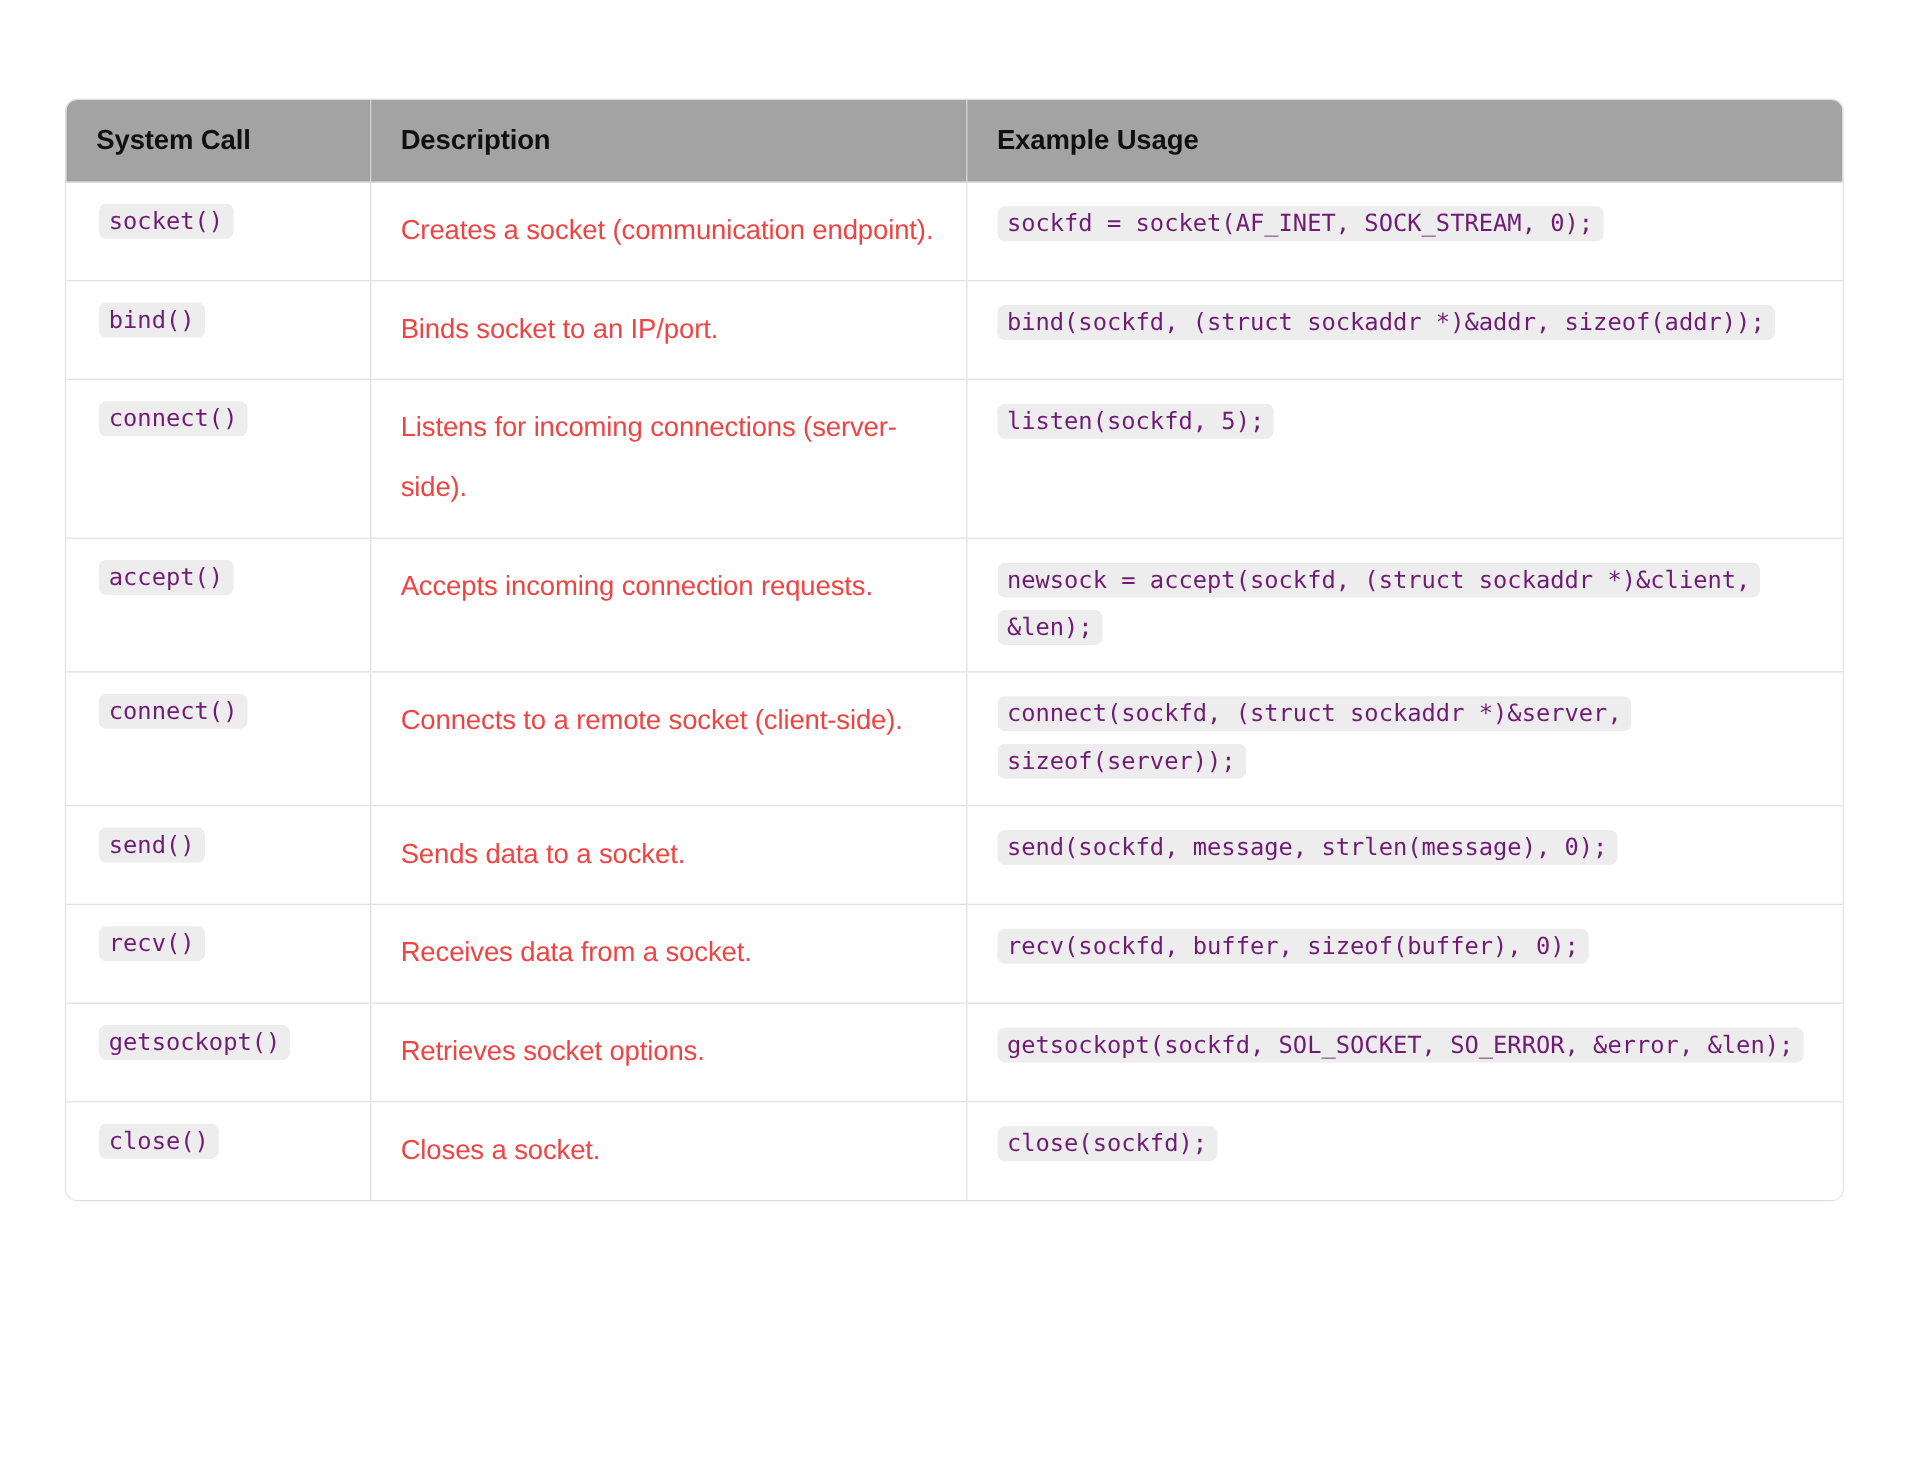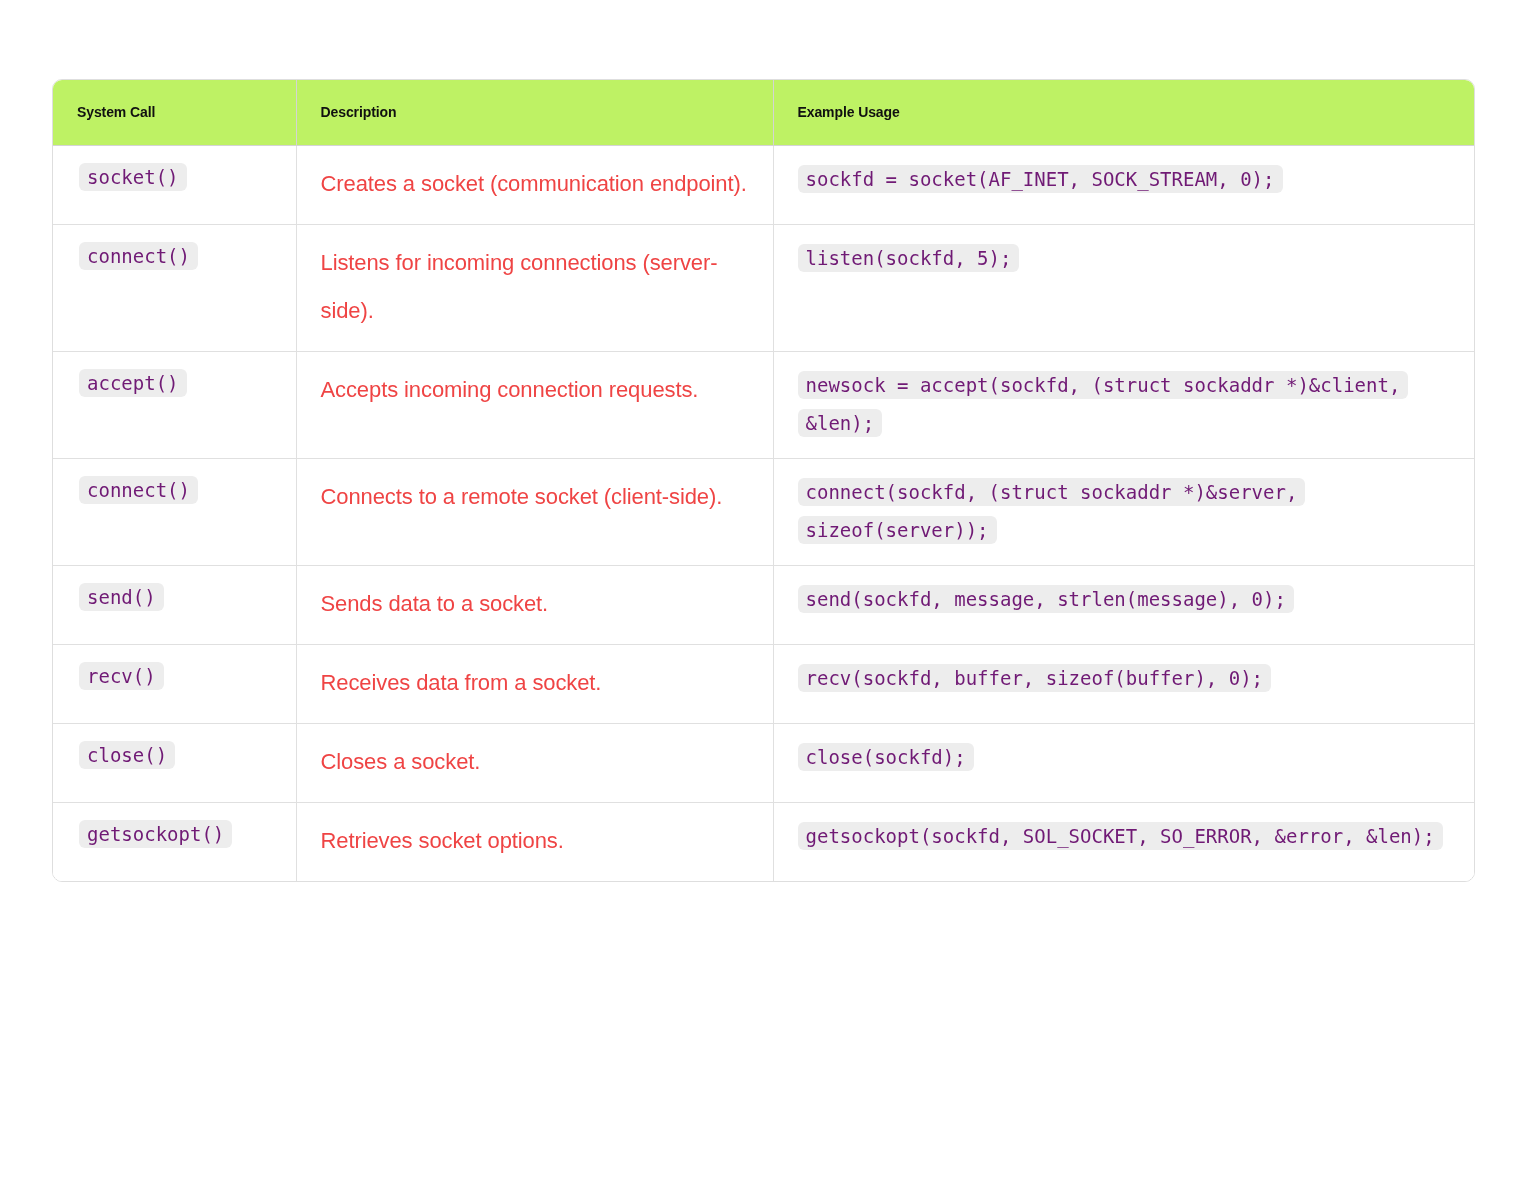--- a/index.html
+++ b/index.html
@@ -72,23 +72,23 @@
     border-collapse: collapse;
     table-layout: fixed;
     background: #ffffff;
   }
 
   table.syscalls col.c-call { width: 243px; }
   table.syscalls col.c-desc { width: 477px; }
   table.syscalls col.c-ex   { width: 701px; }
 
   table.syscalls thead th {
-    background: #bef264;
+    background: #a3a3a3;
     text-align: left;
-    font-size: 14px;
+    font-size: 22px;
     line-height: 28px;
     font-weight: 700;
     color: #101010;
     padding: 18px 24px 19px 24px;
     border-right: 1px solid #d4d4d4;
     border-bottom: 1px solid #d4d4d4;
     box-sizing: border-box;
     vertical-align: middle;
     letter-spacing: -0.1px;
   }
@@ -160,20 +160,31 @@
             <code class="chip call">socket()</code>
           </td>
           <td>
             <span class="desc-text">Creates a socket (communication endpoint).</span>
           </td>
           <td class="cell-example">
             <code class="chip example">sockfd = socket(AF_INET, SOCK_STREAM, 0);</code>
           </td>
         </tr>
 
+        <tr>
+          <td class="cell-call">
+            <code class="chip call">bind()</code>
+          </td>
+          <td>
+            <span class="desc-text">Binds socket to an IP/port.</span>
+          </td>
+          <td class="cell-example">
+            <code class="chip example">bind(sockfd, (struct sockaddr *)&amp;addr, sizeof(addr));</code>
+          </td>
+        </tr>
 
         <tr>
           <td class="cell-call">
             <code class="chip call">connect()</code>
           </td>
           <td>
             <span class="desc-text">Listens for incoming connections (server-side).</span>
           </td>
           <td class="cell-example">
             <code class="chip example">listen(sockfd, 5);</code>
@@ -223,39 +234,39 @@
           <td>
             <span class="desc-text">Receives data from a socket.</span>
           </td>
           <td class="cell-example">
             <code class="chip example">recv(sockfd, buffer, sizeof(buffer), 0);</code>
           </td>
         </tr>
 
         <tr>
           <td class="cell-call">
+            <code class="chip call">getsockopt()</code>
+          </td>
+          <td>
+            <span class="desc-text">Retrieves socket options.</span>
+          </td>
+          <td class="cell-example">
+            <code class="chip example">getsockopt(sockfd, SOL_SOCKET, SO_ERROR, &amp;error, &amp;len);</code>
+          </td>
+        </tr>
+
+        <tr>
+          <td class="cell-call">
             <code class="chip call">close()</code>
           </td>
           <td>
             <span class="desc-text">Closes a socket.</span>
           </td>
           <td class="cell-example">
             <code class="chip example">close(sockfd);</code>
-          </td>
-        </tr>
-
-        <tr>
-          <td class="cell-call">
-            <code class="chip call">getsockopt()</code>
-          </td>
-          <td>
-            <span class="desc-text">Retrieves socket options.</span>
-          </td>
-          <td class="cell-example">
-            <code class="chip example">getsockopt(sockfd, SOL_SOCKET, SO_ERROR, &amp;error, &amp;len);</code>
           </td>
         </tr>
 
 
       </tbody>
     </table>
   </div>
 
 </div>
 

